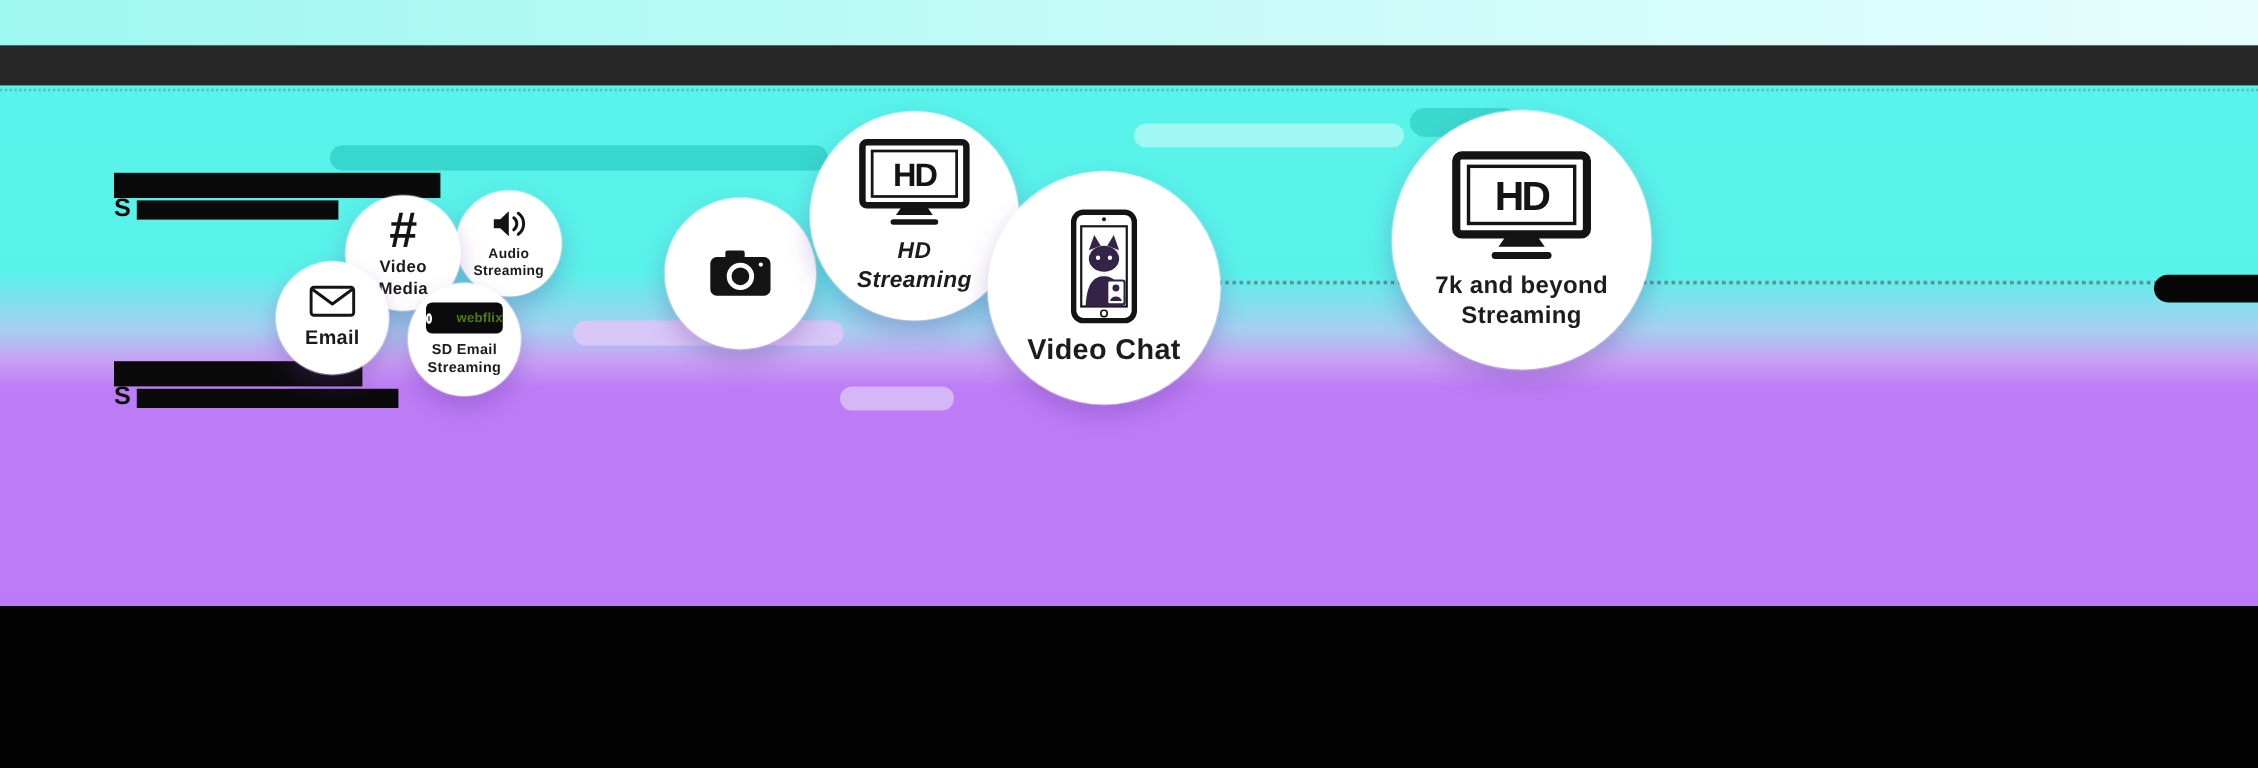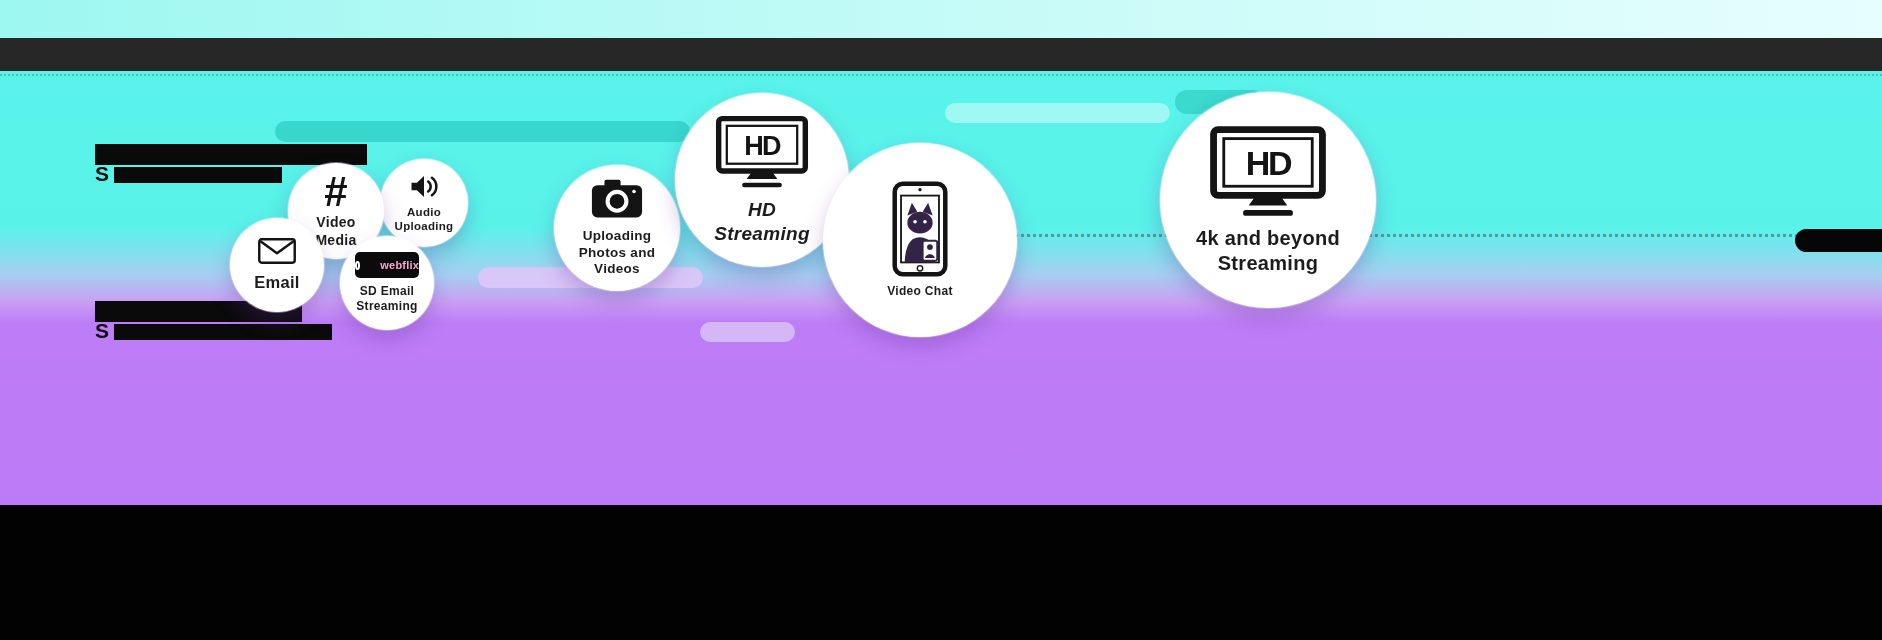--- a/index.html
+++ b/index.html
@@ -43,21 +43,21 @@
     display:flex;flex-direction:column;align-items:center;justify-content:center;
     text-align:center;color:#1c1c1c;
     box-shadow:0 10px 20px rgba(96,45,150,.28),0 0 0 1px rgba(255,255,255,.45);}
   .blabel{line-height:1.25;letter-spacing:.3px;}
   .lbl-sm{font-weight:700;}
   .lbl-lg{font-weight:600;}
   .icn{display:flex;align-items:flex-start;justify-content:center;}
   .hash{font-size:42px;font-weight:800;line-height:.9;color:#141414;}
 
   .webflix{display:inline-flex;align-items:center;justify-content:center;gap:20px;
-    background:#0b0b0b;color:#f9a8d4;border-radius:5px;width:64px;height:26px;}
+    background:#0b0b0b;color:#4d7c0f;border-radius:5px;width:64px;height:26px;}
   .wf-ring{width:9px;height:9px;border:2px solid #fff;border-radius:50%;box-sizing:border-box;}
   .wf-text{font-size:11px;font-weight:700;letter-spacing:.2px;}
 </style>
 </head>
 <body>
 
 <div class="stage">
 
   <div class="bg-gradient"></div>
   <div class="top-strip"></div>
@@ -82,21 +82,21 @@
   <div class="redact r4"></div>
 
   <div class="bubble" style="left:380px;top:159px;width:88px;height:88px;">
     <span class="icn">
       <svg viewBox="0 0 36 32" width="30" height="27">
         <path d="M3 11.5 h6.5 l8.5 -8 v25 l-8.5 -8 h-6.5 z" fill="#141414"></path>
         <path d="M23 10 a7.5 7.5 0 0 1 0 12" fill="none" stroke="#141414" stroke-width="3" stroke-linecap="round"></path>
         <path d="M27.5 5.5 a13 13 0 0 1 0 21" fill="none" stroke="#141414" stroke-width="3" stroke-linecap="round"></path>
       </svg>
     </span>
-    <span class="blabel lbl-sm" style="font-size:11.5px;width:64px;margin-top:5px;">Audio Uploading</span>
+    <span class="blabel lbl-sm" style="font-size:11.5px;width:64px;margin-top:5px;">Audio Streaming</span>
   </div>
 
   <div class="bubble" style="left:288px;top:163px;width:96px;height:96px;">
     <span class="icn hash">#</span>
     <span class="blabel lbl-sm" style="font-size:14px;width:60px;margin-top:4px;">Video Media</span>
   </div>
 
   <div class="bubble" style="left:230px;top:218px;width:94px;height:94px;">
     <span class="icn">
       <svg viewBox="0 0 42 30" width="40" height="28">
@@ -117,21 +117,20 @@
 
   <div class="bubble" style="left:554px;top:165px;width:126px;height:126px;">
     <span class="icn">
       <svg viewBox="0 0 60 48" width="54" height="43">
         <rect x="16" y="2" width="18" height="10" rx="2" fill="#141414"></rect>
         <rect x="2" y="8" width="56" height="36" rx="6" fill="#141414"></rect>
         <circle cx="30" cy="26" r="10.5" fill="none" stroke="#fff" stroke-width="4.5"></circle>
         <circle cx="49" cy="15" r="2" fill="#fff"></circle>
       </svg>
     </span>
-    <span class="blabel lbl-sm" style="font-size:13.5px;width:112px;margin-top:7px;">Uploading Photos and Videos</span>
   </div>
 
   <div class="bubble" style="left:675px;top:93px;width:174px;height:174px;">
     <span class="icn">
       <svg viewBox="0 0 104 82" width="94" height="74">
         <rect x="4" y="4" width="96" height="58" rx="4" fill="#fff" stroke="#141414" stroke-width="6"></rect>
         <rect x="13" y="12" width="78" height="42" fill="#fff" stroke="#141414" stroke-width="2.5"></rect>
         <text x="52" y="44" text-anchor="middle" font-family="Liberation Sans, sans-serif" font-size="30" font-weight="bold" letter-spacing="-2" fill="#141414">HD</text>
         <path d="M40 64 L64 64 L69 71 L35 71 Z" fill="#141414"></path>
         <rect x="30" y="75" width="44" height="5" rx="2.5" fill="#141414"></rect>
@@ -153,29 +152,29 @@
           <ellipse cx="31" cy="46" rx="14" ry="12"></ellipse>
           <path d="M14 90 C15 68 22 62 31 62 C40 62 47 68 48 90 Z"></path>
         </g>
         <circle cx="25.5" cy="45" r="2" fill="#fff"></circle>
         <circle cx="36.5" cy="45" r="2" fill="#fff"></circle>
         <rect x="34" y="66" width="16" height="22" rx="2" fill="#fff" stroke="#332447" stroke-width="2"></rect>
         <circle cx="42" cy="73" r="3.2" fill="#332447"></circle>
         <path d="M36.5 85 C38 79.5 46 79.5 47.5 85 Z" fill="#332447"></path>
       </svg>
     </span>
-    <span class="blabel lbl-lg" style="font-size:12px;margin-top:7px;">Video Chat</span>
+    <span class="blabel lbl-lg" style="font-size:24px;margin-top:7px;">Video Chat</span>
   </div>
 
   <div class="bubble" style="left:1160px;top:92px;width:216px;height:216px;">
     <span class="icn">
       <svg viewBox="0 0 104 82" width="118" height="93">
         <rect x="4" y="4" width="96" height="58" rx="4" fill="#fff" stroke="#141414" stroke-width="6"></rect>
         <rect x="13" y="12" width="78" height="42" fill="#fff" stroke="#141414" stroke-width="2.5"></rect>
         <text x="52" y="44" text-anchor="middle" font-family="Liberation Sans, sans-serif" font-size="30" font-weight="bold" letter-spacing="-2" fill="#141414">HD</text>
         <path d="M40 64 L64 64 L69 71 L35 71 Z" fill="#141414"></path>
         <rect x="30" y="75" width="44" height="5" rx="2.5" fill="#141414"></rect>
       </svg>
     </span>
-    <span class="blabel lbl-lg" style="font-size:20px;width:160px;margin-top:8px;">4k and beyond Streaming</span>
+    <span class="blabel lbl-lg" style="font-size:20px;width:160px;margin-top:8px;">7k and beyond Streaming</span>
   </div>
 
 </div>
 
 </body></html>

